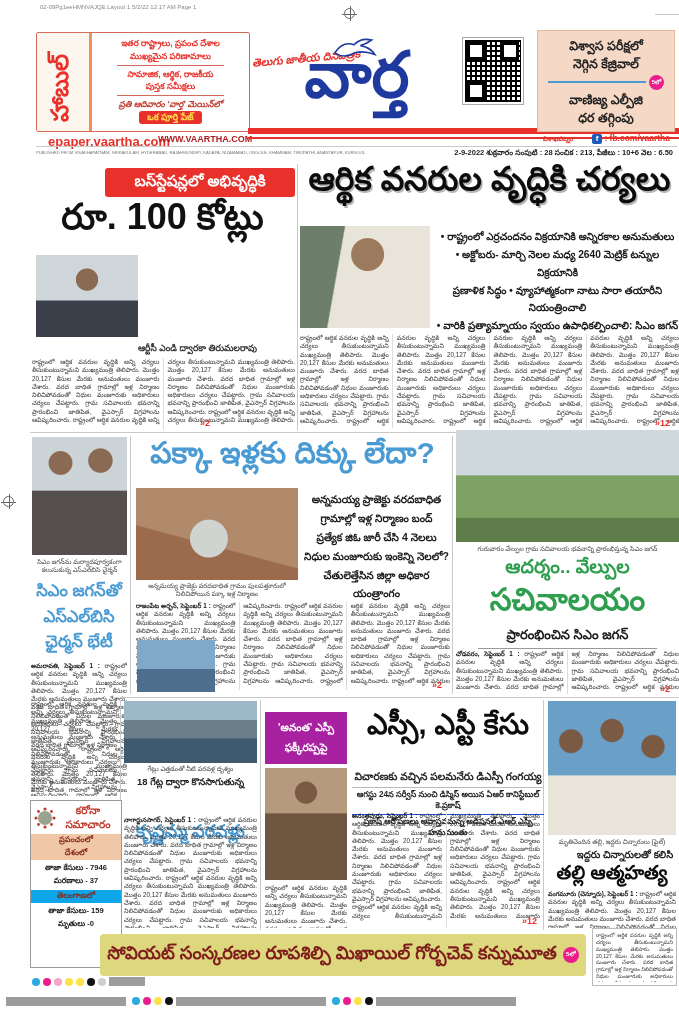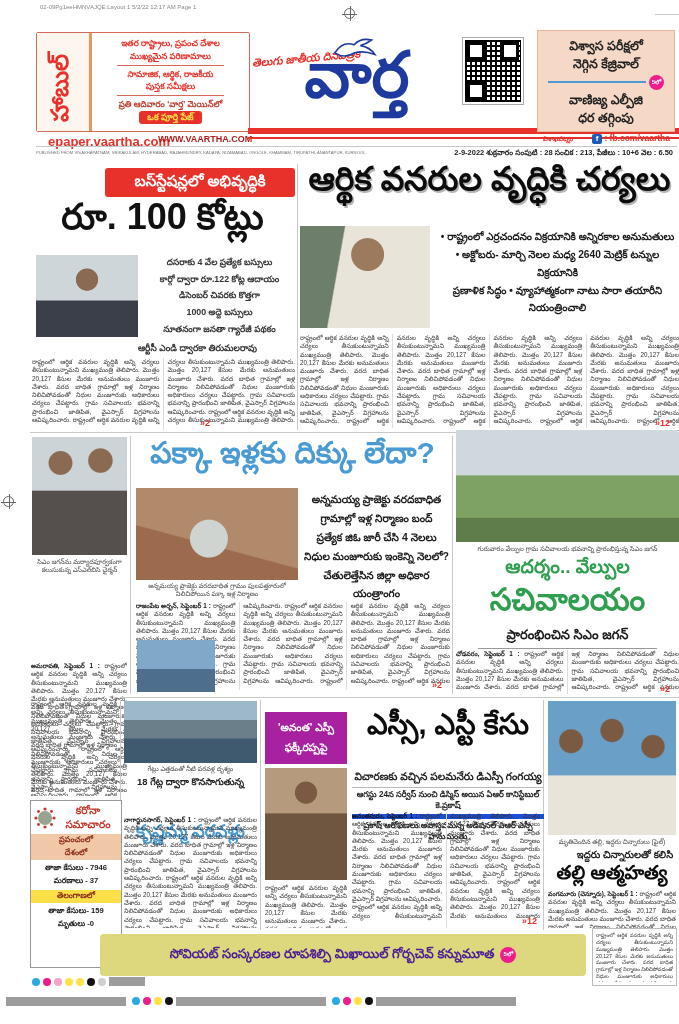--- a/index.html
+++ b/index.html
@@ -43,21 +43,21 @@
     <div style="width:52px;position:relative;border-right:3px solid #e8965a;background:#fdf6ef;">
       <div style="position:absolute;left:-22px;top:38px;transform:rotate(-90deg);font-size:24px;font-weight:bold;color:#e8312a;width:96px;text-align:center;">హాబుల్</div>
     </div>
     <div style="flex:1;padding:4px 2px;text-align:center;color:#e8312a;font-weight:bold;font-size:8.5px;line-height:1.5;">
       <div>ఇతర రాష్ట్రాలు, ప్రపంచ దేశాల</div>
       <div>ముఖ్యమైన పరిణామాలు</div>
       <div style="height:1px;background:#d46a5a;width:70%;margin:2px auto;"></div>
       <div>సామాజిక, ఆర్థిక, రాజకీయ</div>
       <div>పుస్తక సమీక్షలు</div>
       <div style="height:1px;background:#d46a5a;width:70%;margin:2px auto;"></div>
-      <div style="color:#c0392b;">ప్రతి ఆదివారం 'వార్త' మెయిన్‌లో</div>
+      <div style="color:#c0392b;font-style:italic;">ప్రతి ఆదివారం 'వార్త' మెయిన్‌లో</div>
       <div style="display:inline-block;background:#e8312a;color:#ffe24a;padding:0 8px;border-radius:3px;font-size:9px;">ఒక పూర్తి పేజ్</div>
     </div>
   </div>
   <div class="abs" style="left:48px;top:134px;font-size:13px;font-weight:bold;color:#e8312a;">epaper.vaartha.com</div>
   <div class="abs" style="left:158px;top:134px;font-size:9px;font-weight:bold;color:#b02020;">WWW.VAARTHA.COM</div>
 
   <div class="abs" style="left:252px;top:52px;transform:rotate(-5deg);font-size:11px;font-style:italic;font-weight:bold;color:#e8312a;">తెలుగు జాతీయ దినపత్రిక</div>
   <div class="abs" style="left:262px;top:34px;width:190px;text-align:center;font-size:64px;font-weight:bold;color:#1e3a9e;line-height:1.3;">వార్త</div>
   <svg class="abs" style="left:330px;top:36px;" width="48" height="24" viewBox="0 0 60 30">
     <path d="M6 21 Q16 6 30 11 Q38 2 52 5 Q45 10 38 12 Q50 14 56 23 Q42 18 31 21 Q18 29 6 21 Z" fill="#ffffff" stroke="#1e3a9e" stroke-width="2"></path>
@@ -95,53 +95,52 @@
   <div class="abs" style="left:36px;top:150px;width:330px;font-size:4.2px;color:#777;white-space:nowrap;overflow:hidden;">PUBLISHED FROM  VISAKHAPATNAM, SRIKAKULAM, HYDERABAD, RAJAHMUNDRY, KADAPA, NIZAMABAD, ONGOLE, KHAMMAM, TIRUPATHI, ANANTAPUR, KURNOOL, KARIMNAGAR, MAHABUBNAGAR, NELLORE, HUZOORNAGAR, GUNTUR, TADEPALLIGUDEM, VIZIANAGARAM</div>
   <div class="abs" style="right:6px;top:148px;font-size:7.5px;font-weight:bold;color:#222;text-align:right;">2-9-2022 శుక్రవారం సంపుటి : 28 సంచిక : 213, పేజీలు : 10+6 వెల : 6.50</div>
 
   <div class="abs hairline-v" style="left:297px;top:164px;height:266px;"></div>
 
   <div class="abs" style="left:105px;top:168px;width:190px;background:#e8312a;color:#fff;text-align:center;font-size:15px;font-weight:bold;padding:4px 0;border-radius:3px;">బస్‌స్టేషన్లలో అభివృద్ధికి</div>
   <div class="abs" style="left:30px;top:196px;width:265px;text-align:center;font-size:36px;font-weight:bold;color:#111;">రూ. 100 కోట్లు</div>
   <div class="abs photo" style="left:36px;top:255px;width:102px;height:82px;background:
       radial-gradient(circle at 50% 30%,#8a6a52 0 14%,transparent 15%),
       linear-gradient(#cfd6d9 55%,#3a3f4a 56%);"></div>
-  <div class="abs" style="left:142px;top:254px;width:155px;text-align:center;font-size:8.8px;font-weight:bold;line-height:1.9;color:#333;">
-    <div>దసరాకు 4 వేల ప్రత్యేక బస్సులు</div>
-    <div>కార్గో ద్వారా రూ.122 కోట్ల ఆదాయం</div>
-    <div>డిసెంబర్ చివరకు కొత్తగా</div>
-    <div>1000 అద్దె బస్సులు</div>
-    <div>నూతనంగా జనతా గ్యారేజీ పథకం</div>
-  </div>
   <div class="abs c" style="left:100px;top:343px;width:195px;font-size:9px;font-weight:bold;color:#333;">ఆర్టీసీ ఎండి ద్వారకా తిరుమలరావు</div>
   <div class="abs body-txt cols-2 j" style="left:32px;top:358px;width:263px;height:72px;">రాష్ట్రంలో ఆర్థిక వనరుల వృద్ధికి అన్ని చర్యలు తీసుకుంటున్నామని ముఖ్యమంత్రి తెలిపారు. మొత్తం 20,127 కేసుల మేరకు అనుమతులు మంజూరు చేశారు. వరద బాధిత గ్రామాల్లో ఇళ్ల నిర్మాణం నిలిచిపోవడంతో నిధుల మంజూరుకు అధికారులు చర్యలు చేపట్టారు. గ్రామ సచివాలయ భవనాన్ని ప్రారంభించి జాతిపిత, వైఎస్సార్ విగ్రహాలను ఆవిష్కరించారు. రాష్ట్రంలో ఆర్థిక వనరుల వృద్ధికి అన్ని చర్యలు తీసుకుంటున్నామని ముఖ్యమంత్రి తెలిపారు. మొత్తం 20,127 కేసుల మేరకు అనుమతులు మంజూరు చేశారు. వరద బాధిత గ్రామాల్లో ఇళ్ల నిర్మాణం నిలిచిపోవడంతో నిధుల మంజూరుకు అధికారులు చర్యలు చేపట్టారు. గ్రామ సచివాలయ భవనాన్ని ప్రారంభించి జాతిపిత, వైఎస్సార్ విగ్రహాలను ఆవిష్కరించారు. రాష్ట్రంలో ఆర్థిక వనరుల వృద్ధికి అన్ని చర్యలు తీసుకుంటున్నామని ముఖ్యమంత్రి తెలిపారు. మొత్తం 20,127 కేసుల మేరకు అనుమతులు మంజూరు చేశారు. వరద బాధిత గ్రామాల్లో ఇళ్ల నిర్మాణం నిలిచిపోవడంతో నిధుల మంజూరుకు అధికారులు చర్యలు చేపట్టారు. గ్రామ సచివాలయ భవనాన్ని ప్రారంభించి జాతిపిత, వైఎస్సార్ విగ్రహాలను ఆవిష్కరించారు. రాష్ట్రంలో ఆర్థిక వనరుల వృద్ధికి అన్ని చర్యలు తీసుకుంటున్నామని ముఖ్యమంత్రి తెలిపారు. మొత్తం 20,127 కేసుల మేరకు అనుమతులు మంజూరు చేశారు. వరద బాధిత గ్రామాల్లో ఇళ్ల నిర్మాణం నిలిచిపోవడంతో నిధుల మంజూరుకు అధికారులు చర్యలు చేపట్టారు. గ్రామ సచివాలయ భవనాన్ని ప్రారంభించి జాతిపిత, వైఎస్సార్ విగ్రహాలను ఆవిష్కరించారు. </div>
   <div class="abs jump" style="left:200px;top:418px;font-size:9px;">»2</div>
 
   <div class="abs c" style="left:300px;top:160px;width:379px;font-size:33px;font-weight:bold;color:#0c0c0c;text-shadow:1.5px 1.5px 0 #b5b5b5;">ఆర్థిక వనరుల వృద్ధికి చర్యలు</div>
   <div class="abs photo" style="left:300px;top:226px;width:130px;height:102px;background:
       radial-gradient(circle at 52% 28%,#9c7a5e 0 16%,transparent 17%),
       linear-gradient(100deg,#6d7f6b 30%,#e8e4da 31%);"></div>
   <div class="abs c" style="left:436px;top:228px;width:243px;font-size:10.2px;font-weight:bold;line-height:1.75;color:#1a1a1a;">
     <div>• రాష్ట్రంలో ఎర్రచందనం విక్రయానికి అన్నిరకాల అనుమతులు</div>
     <div>• అక్టోబరు- మార్చి నెలల మధ్య 2640 మెట్రిక్ టన్నుల విక్రయానికి</div>
     <div>ప్రణాళిక సిద్ధం  • వ్యూహాత్మకంగా నాటు సారా తయారీని నియంత్రించాలి</div>
+    <div>• వారికి ప్రత్యామ్నాయం స్వయం ఉపాధికల్పించాలి: సిఎం జగన్</div>
   </div>
   <div class="abs body-txt cols-4 j" style="left:300px;top:334px;width:379px;height:94px;">రాష్ట్రంలో ఆర్థిక వనరుల వృద్ధికి అన్ని చర్యలు తీసుకుంటున్నామని ముఖ్యమంత్రి తెలిపారు. మొత్తం 20,127 కేసుల మేరకు అనుమతులు మంజూరు చేశారు. వరద బాధిత గ్రామాల్లో ఇళ్ల నిర్మాణం నిలిచిపోవడంతో నిధుల మంజూరుకు అధికారులు చర్యలు చేపట్టారు. గ్రామ సచివాలయ భవనాన్ని ప్రారంభించి జాతిపిత, వైఎస్సార్ విగ్రహాలను ఆవిష్కరించారు. రాష్ట్రంలో ఆర్థిక వనరుల వృద్ధికి అన్ని చర్యలు తీసుకుంటున్నామని ముఖ్యమంత్రి తెలిపారు. మొత్తం 20,127 కేసుల మేరకు అనుమతులు మంజూరు చేశారు. వరద బాధిత గ్రామాల్లో ఇళ్ల నిర్మాణం నిలిచిపోవడంతో నిధుల మంజూరుకు అధికారులు చర్యలు చేపట్టారు. గ్రామ సచివాలయ భవనాన్ని ప్రారంభించి జాతిపిత, వైఎస్సార్ విగ్రహాలను ఆవిష్కరించారు. రాష్ట్రంలో ఆర్థిక వనరుల వృద్ధికి అన్ని చర్యలు తీసుకుంటున్నామని ముఖ్యమంత్రి తెలిపారు. మొత్తం 20,127 కేసుల మేరకు అనుమతులు మంజూరు చేశారు. వరద బాధిత గ్రామాల్లో ఇళ్ల నిర్మాణం నిలిచిపోవడంతో నిధుల మంజూరుకు అధికారులు చర్యలు చేపట్టారు. గ్రామ సచివాలయ భవనాన్ని ప్రారంభించి జాతిపిత, వైఎస్సార్ విగ్రహాలను ఆవిష్కరించారు. రాష్ట్రంలో ఆర్థిక వనరుల వృద్ధికి అన్ని చర్యలు తీసుకుంటున్నామని ముఖ్యమంత్రి తెలిపారు. మొత్తం 20,127 కేసుల మేరకు అనుమతులు మంజూరు చేశారు. వరద బాధిత గ్రామాల్లో ఇళ్ల నిర్మాణం నిలిచిపోవడంతో నిధుల మంజూరుకు అధికారులు చర్యలు చేపట్టారు. గ్రామ సచివాలయ భవనాన్ని ప్రారంభించి జాతిపిత, వైఎస్సార్ విగ్రహాలను ఆవిష్కరించారు. రాష్ట్రంలో ఆర్థిక వనరుల వృద్ధికి అన్ని చర్యలు తీసుకుంటున్నామని ముఖ్యమంత్రి తెలిపారు. మొత్తం 20,127 కేసుల మేరకు అనుమతులు మంజూరు చేశారు. వరద బాధిత గ్రామాల్లో ఇళ్ల నిర్మాణం నిలిచిపోవడంతో నిధుల మంజూరుకు అధికారులు చర్యలు చేపట్టారు. గ్రామ సచివాలయ భవనాన్ని ప్రారంభించి జాతిపిత, వైఎస్సార్ విగ్రహాలను ఆవిష్కరించారు. రాష్ట్రంలో ఆర్థిక వనరుల వృద్ధికి అన్ని చర్యలు తీసుకుంటున్నామని ముఖ్యమంత్రి తెలిపారు. మొత్తం 20,127 కేసుల మేరకు అనుమతులు మంజూరు చేశారు. వరద బాధిత గ్రామాల్లో ఇళ్ల నిర్మాణం నిలిచిపోవడంతో నిధుల మంజూరుకు అధికారులు చర్యలు చేపట్టారు. గ్రామ సచివాలయ భవనాన్ని ప్రారంభించి జాతిపిత, వైఎస్సార్ విగ్రహాలను ఆవిష్కరించారు. రాష్ట్రంలో ఆర్థిక వనరుల వృద్ధికి అన్ని చర్యలు తీసుకుంటున్నామని ముఖ్యమంత్రి తెలిపారు. మొత్తం 20,127 కేసుల మేరకు అనుమతులు మంజూరు చేశారు. వరద బాధిత గ్రామాల్లో ఇళ్ల నిర్మాణం నిలిచిపోవడంతో నిధుల మంజూరుకు అధికారులు చర్యలు చేపట్టారు. గ్రామ సచివాలయ భవనాన్ని ప్రారంభించి జాతిపిత, వైఎస్సార్ విగ్రహాలను ఆవిష్కరించారు. రాష్ట్రంలో ఆర్థిక వనరుల వృద్ధికి అన్ని చర్యలు తీసుకుంటున్నామని ముఖ్యమంత్రి తెలిపారు. మొత్తం 20,127 కేసుల మేరకు అనుమతులు మంజూరు చేశారు. వరద బాధిత గ్రామాల్లో ఇళ్ల నిర్మాణం నిలిచిపోవడంతో నిధుల మంజూరుకు అధికారులు చర్యలు చేపట్టారు. గ్రామ సచివాలయ భవనాన్ని ప్రారంభించి జాతిపిత, వైఎస్సార్ విగ్రహాలను ఆవిష్కరించారు. </div>
   <div class="abs jump" style="left:655px;top:418px;font-size:9px;">»12</div>
 
   <div class="abs hairline-h" style="left:30px;top:432px;width:649px;"></div>
 
   <div class="abs hairline-v" style="left:130px;top:436px;height:258px;"></div>
   <div class="abs hairline-v" style="left:452px;top:436px;height:258px;"></div>
 
   <div class="abs photo" style="left:32px;top:437px;width:95px;height:118px;background:
       radial-gradient(circle at 30% 22%,#8a6a52 0 10%,transparent 11%),
       radial-gradient(circle at 72% 20%,#8a6a52 0 10%,transparent 11%),
       linear-gradient(#cdd4d8 45%,#55504e 46%);"></div>
   <div class="abs cap c" style="left:30px;top:558px;width:99px;">సిఎం జగన్‌ను మర్యాదపూర్వకంగా కలుసుకున్న ఎస్ఎల్‌బిసి ఛైర్మన్</div>
+  <div class="abs c" style="left:28px;top:578px;width:102px;font-size:16.5px;font-weight:bold;color:#4a9bd4;line-height:1.55;">
+    <div>సిఎం జగన్‌తో</div>
+    <div>ఎస్ఎల్‌బిసి</div>
+    <div>ఛైర్మన్ భేటీ</div>
+  </div>
   <div class="abs body-txt j" style="left:31px;top:662px;width:96px;height:130px;"><span class="dl">అమరావతి, సెప్టెంబర్ 1 :</span> <span>రాష్ట్రంలో ఆర్థిక వనరుల వృద్ధికి అన్ని చర్యలు తీసుకుంటున్నామని ముఖ్యమంత్రి తెలిపారు. మొత్తం 20,127 కేసుల మేరకు అనుమతులు మంజూరు చేశారు. వరద బాధిత గ్రామాల్లో ఇళ్ల నిర్మాణం నిలిచిపోవడంతో నిధుల మంజూరుకు అధికారులు చర్యలు చేపట్టారు. గ్రామ సచివాలయ భవనాన్ని ప్రారంభించి జాతిపిత, వైఎస్సార్ విగ్రహాలను ఆవిష్కరించారు. రాష్ట్రంలో ఆర్థిక వనరుల వృద్ధికి అన్ని చర్యలు తీసుకుంటున్నామని ముఖ్యమంత్రి తెలిపారు. మొత్తం 20,127 కేసుల మేరకు అనుమతులు మంజూరు చేశారు. వరద బాధిత గ్రామాల్లో ఇళ్ల నిర్మాణం నిలిచిపోవడంతో నిధుల మంజూరుకు అధికారులు చర్యలు చేపట్టారు. గ్రామ సచివాలయ భవనాన్ని ప్రారంభించి జాతిపిత, వైఎస్సార్ విగ్రహాలను ఆవిష్కరించారు. </span></div>
 
   <div class="abs c" style="left:135px;top:436px;width:315px;font-size:30px;font-weight:bold;color:#4a9bd4;">పక్కా ఇళ్లకు దిక్కు లేదా?</div>
   <div class="abs photo" style="left:136px;top:488px;width:162px;height:92px;background:
       radial-gradient(circle at 45% 55%,#cfd4d0 0 18%,transparent 19%),
       linear-gradient(15deg,#9c6b4e 40%,#b08a6a 41%);"></div>
   <div class="abs cap c" style="left:136px;top:582px;width:162px;">అన్నమయ్య ప్రాజెక్టు వరదబాధిత గ్రామం పులపత్తూరులో నిలిచిపోయిన పక్కా ఇళ్ల నిర్మాణం</div>
   <div class="abs c" style="left:303px;top:490px;width:147px;font-size:10.5px;font-weight:bold;line-height:1.8;color:#1a1a1a;">
     <div>అన్నమయ్య ప్రాజెక్టు వరదబాధిత</div>
     <div>గ్రామాల్లో ఇళ్ల నిర్మాణం బంద్</div>
@@ -191,21 +190,21 @@
         <div>కరోనా</div>
         <div>సమాచారం</div>
       </div>
     </div>
     <div style="background:#f0c8a8;text-align:center;font-size:8px;font-weight:bold;color:#8a2b1a;padding:1px 0;">ప్రపంచంలో</div>
     <div style="background:#f0c8a8;text-align:center;font-size:8px;font-weight:bold;color:#8a2b1a;padding:1px 0;">దేశంలో</div>
     <div class="c" style="font-size:7.6px;font-weight:bold;line-height:1.7;padding:2px 0;">
       <div>తాజా కేసులు - 7946</div>
       <div>మరణాలు - 37</div>
     </div>
-    <div style="background:#fde047;text-align:center;font-size:8px;font-weight:bold;color:#8a2b1a;padding:1px 0;">తెలంగాణలో</div>
+    <div style="background:#0ea5e9;text-align:center;font-size:8px;font-weight:bold;color:#8a2b1a;padding:1px 0;">తెలంగాణలో</div>
     <div class="c" style="font-size:7.6px;font-weight:bold;line-height:1.7;padding:2px 0;">
       <div>తాజా కేసులు- 159</div>
       <div>మృతులు -0</div>
     </div>
   </div>
   <div class="abs" style="left:32px;top:972px;">
     <span class="dot" style="background:#29abe2;"></span><span class="dot" style="background:#ec1e8c;"></span><span class="dot" style="background:#f4a6c8;"></span><span class="dot" style="background:#ffe24a;"></span><span class="dot" style="background:#ffe24a;"></span><span class="dot" style="background:#111;"></span><span class="dot" style="background:#cfcfcf;"></span><span class="greybar" style="width:36px;"></span>
   </div>
 
   <div class="abs photo" style="left:124px;top:701px;width:133px;height:62px;background:linear-gradient(#9db8c9 30%,#6b7f8a 31% 60%,#3f5a6e 61%);"></div>
@@ -217,39 +216,39 @@
   <div class="abs c" style="left:350px;top:708px;width:196px;font-size:29px;font-weight:bold;color:#0c0c0c;">ఎస్సీ, ఎస్టీ కేసు</div>
   <div class="abs" style="left:265px;top:712px;width:82px;height:52px;background:#a821a0;color:#fff;text-align:center;font-size:10.5px;font-weight:bold;line-height:1.9;padding-top:6px;box-sizing:border-box;">
     <div>'అనంత' ఎస్పీ</div>
     <div>ఫక్కీరప్పపై</div>
   </div>
   <div class="abs photo" style="left:265px;top:768px;width:82px;height:112px;background:
       radial-gradient(circle at 50% 22%,#7a5a42 0 11%,transparent 12%),
       linear-gradient(#b59a7e 40%,#6e5640 41%);"></div>
   <div class="abs c" style="left:352px;top:770px;width:192px;">
     <div style="font-size:10.5px;font-weight:bold;border-bottom:1px solid #bbb;padding-bottom:2px;">విచారణకు వచ్చిన పలమనేరు డిఎస్పీ గంగయ్య</div>
-    <div style="font-size:8.2px;font-weight:bold;border-bottom:5px solid #1d4ed8;padding:2px 0;">ఆగస్టు 24న సర్వీస్ నుంచి డిస్మిస్ అయిన ఏఆర్ కానిస్టేబుల్ కె.ప్రకాష్</div>
+    <div style="font-size:8.2px;font-weight:bold;border-bottom:1px solid #1d4ed8;padding:2px 0;">ఆగస్టు 24న సర్వీస్ నుంచి డిస్మిస్ అయిన ఏఆర్ కానిస్టేబుల్ కె.ప్రకాష్</div>
     <div style="font-size:8.2px;font-weight:bold;padding-top:2px;">ప్రకాష్ ఆరోపణలు అవాస్తవమన్న అడిషనల్ ఎఆర్ ఎస్పీ హనుమంతు</div>
   </div>
   <div class="abs body-txt cols-2 j" style="left:352px;top:812px;width:188px;height:116px;"><span class="dl">అనంతపురం, సెప్టెంబర్ 1 :</span> <span>రాష్ట్రంలో ఆర్థిక వనరుల వృద్ధికి అన్ని చర్యలు తీసుకుంటున్నామని ముఖ్యమంత్రి తెలిపారు. మొత్తం 20,127 కేసుల మేరకు అనుమతులు మంజూరు చేశారు. వరద బాధిత గ్రామాల్లో ఇళ్ల నిర్మాణం నిలిచిపోవడంతో నిధుల మంజూరుకు అధికారులు చర్యలు చేపట్టారు. గ్రామ సచివాలయ భవనాన్ని ప్రారంభించి జాతిపిత, వైఎస్సార్ విగ్రహాలను ఆవిష్కరించారు. రాష్ట్రంలో ఆర్థిక వనరుల వృద్ధికి అన్ని చర్యలు తీసుకుంటున్నామని ముఖ్యమంత్రి తెలిపారు. మొత్తం 20,127 కేసుల మేరకు అనుమతులు మంజూరు చేశారు. వరద బాధిత గ్రామాల్లో ఇళ్ల నిర్మాణం నిలిచిపోవడంతో నిధుల మంజూరుకు అధికారులు చర్యలు చేపట్టారు. గ్రామ సచివాలయ భవనాన్ని ప్రారంభించి జాతిపిత, వైఎస్సార్ విగ్రహాలను ఆవిష్కరించారు. రాష్ట్రంలో ఆర్థిక వనరుల వృద్ధికి అన్ని చర్యలు తీసుకుంటున్నామని ముఖ్యమంత్రి తెలిపారు. మొత్తం 20,127 కేసుల మేరకు అనుమతులు మంజూరు చేశారు. వరద బాధిత గ్రామాల్లో ఇళ్ల నిర్మాణం నిలిచిపోవడంతో నిధుల మంజూరుకు అధికారులు చర్యలు చేపట్టారు. గ్రామ సచివాలయ భవనాన్ని ప్రారంభించి జాతిపిత, వైఎస్సార్ విగ్రహాలను ఆవిష్కరించారు. రాష్ట్రంలో ఆర్థిక వనరుల వృద్ధికి అన్ని చర్యలు తీసుకుంటున్నామని ముఖ్యమంత్రి తెలిపారు. మొత్తం 20,127 కేసుల మేరకు అనుమతులు మంజూరు చేశారు. వరద బాధిత గ్రామాల్లో ఇళ్ల నిర్మాణం నిలిచిపోవడంతో నిధుల మంజూరుకు అధికారులు చర్యలు చేపట్టారు. గ్రామ సచివాలయ భవనాన్ని ప్రారంభించి జాతిపిత, వైఎస్సార్ విగ్రహాలను ఆవిష్కరించారు. రాష్ట్రంలో ఆర్థిక వనరుల వృద్ధికి అన్ని చర్యలు తీసుకుంటున్నామని ముఖ్యమంత్రి తెలిపారు. మొత్తం 20,127 కేసుల మేరకు అనుమతులు మంజూరు చేశారు. వరద బాధిత గ్రామాల్లో ఇళ్ల నిర్మాణం నిలిచిపోవడంతో నిధుల మంజూరుకు అధికారులు చర్యలు చేపట్టారు. గ్రామ సచివాలయ భవనాన్ని ప్రారంభించి జాతిపిత, వైఎస్సార్ విగ్రహాలను ఆవిష్కరించారు. </span></div>
   <div class="abs jump" style="left:522px;top:916px;font-size:9px;">»12</div>
   <div class="abs body-txt j" style="left:265px;top:884px;width:82px;height:44px;">రాష్ట్రంలో ఆర్థిక వనరుల వృద్ధికి అన్ని చర్యలు తీసుకుంటున్నామని ముఖ్యమంత్రి తెలిపారు. మొత్తం 20,127 కేసుల మేరకు అనుమతులు మంజూరు చేశారు. వరద బాధిత గ్రామాల్లో ఇళ్ల నిర్మాణం నిలిచిపోవడంతో నిధుల మంజూరుకు అధికారులు చర్యలు చేపట్టారు. గ్రామ సచివాలయ భవనాన్ని ప్రారంభించి జాతిపిత, వైఎస్సార్ విగ్రహాలను ఆవిష్కరించారు. రాష్ట్రంలో ఆర్థిక వనరుల వృద్ధికి అన్ని చర్యలు తీసుకుంటున్నామని ముఖ్యమంత్రి తెలిపారు. మొత్తం 20,127 కేసుల మేరకు అనుమతులు మంజూరు చేశారు. వరద బాధిత గ్రామాల్లో ఇళ్ల నిర్మాణం నిలిచిపోవడంతో నిధుల మంజూరుకు అధికారులు చర్యలు చేపట్టారు. గ్రామ సచివాలయ భవనాన్ని ప్రారంభించి జాతిపిత, వైఎస్సార్ విగ్రహాలను ఆవిష్కరించారు. </div>
 
   <div class="abs photo" style="left:548px;top:701px;width:128px;height:134px;background:
       radial-gradient(circle at 50% 22%,#7a5a42 0 9%,transparent 10%),
       radial-gradient(circle at 18% 30%,#7a5a42 0 8%,transparent 9%),
       radial-gradient(circle at 82% 34%,#7a5a42 0 8%,transparent 9%),
       linear-gradient(#6aa0c8 55%,#e8e4da 56%);"></div>
   <div class="abs cap c" style="left:548px;top:838px;width:128px;">మృతిచెందిన తల్లి, ఇద్దరు చిన్నారులు (ఫైల్)</div>
   <div class="abs c" style="left:561px;top:849px;width:128px;font-size:10px;font-weight:bold;">ఇద్దరు చిన్నారులతో కలిసి</div>
   <div class="abs c" style="left:546px;top:862px;width:132px;font-size:19px;font-weight:bold;color:#0c0c0c;">తల్లి ఆత్మహత్య</div>
   <div class="abs body-txt j" style="left:548px;top:890px;width:128px;height:38px;"><span class="dl">వంగమూరు (చెన్నూరు), సెప్టెంబర్ 1 :</span> <span>రాష్ట్రంలో ఆర్థిక వనరుల వృద్ధికి అన్ని చర్యలు తీసుకుంటున్నామని ముఖ్యమంత్రి తెలిపారు. మొత్తం 20,127 కేసుల మేరకు అనుమతులు మంజూరు చేశారు. వరద బాధిత గ్రామాల్లో ఇళ్ల నిర్మాణం నిలిచిపోవడంతో నిధుల మంజూరుకు అధికారులు చర్యలు చేపట్టారు. గ్రామ సచివాలయ భవనాన్ని ప్రారంభించి జాతిపిత, వైఎస్సార్ విగ్రహాలను ఆవిష్కరించారు. </span></div>
 
   <div class="abs" style="left:100px;top:934px;width:486px;height:42px;background:#ddd77e;border-radius:4px;display:flex;align-items:center;justify-content:center;">
-    <span style="font-size:13px;font-weight:bold;color:#4c1d95;">సోవియట్ సంస్కరణల రూపశిల్పి మిఖాయిల్ గోర్బచెవ్ కన్నుమూత</span>
+    <span style="font-size:18px;font-weight:bold;color:#7f1d1d;">సోవియట్ సంస్కరణల రూపశిల్పి మిఖాయిల్ గోర్బచెవ్ కన్నుమూత</span>
     <span class="badge" style="width:16px;height:16px;font-size:6px;margin-left:6px;">5లో</span>
   </div>
 
   <div class="abs" style="left:592px;top:928px;width:85px;height:58px;border:1px solid #bbb;padding:3px;box-sizing:border-box;">
     <div class="body-txt j" style="font-size:5.2px;height:100%;">రాష్ట్రంలో ఆర్థిక వనరుల వృద్ధికి అన్ని చర్యలు తీసుకుంటున్నామని ముఖ్యమంత్రి తెలిపారు. మొత్తం 20,127 కేసుల మేరకు అనుమతులు మంజూరు చేశారు. వరద బాధిత గ్రామాల్లో ఇళ్ల నిర్మాణం నిలిచిపోవడంతో నిధుల మంజూరుకు అధికారులు చర్యలు చేపట్టారు. గ్రామ సచివాలయ భవనాన్ని ప్రారంభించి జాతిపిత, వైఎస్సార్ విగ్రహాలను ఆవిష్కరించారు. </div>
   </div>
 
   <div class="abs" style="left:0;top:994px;width:679px;height:14px;display:flex;align-items:center;">
     <span class="greybar" style="width:120px;margin-left:6px;"></span>
     <span class="dot" style="background:#29abe2;"></span>

